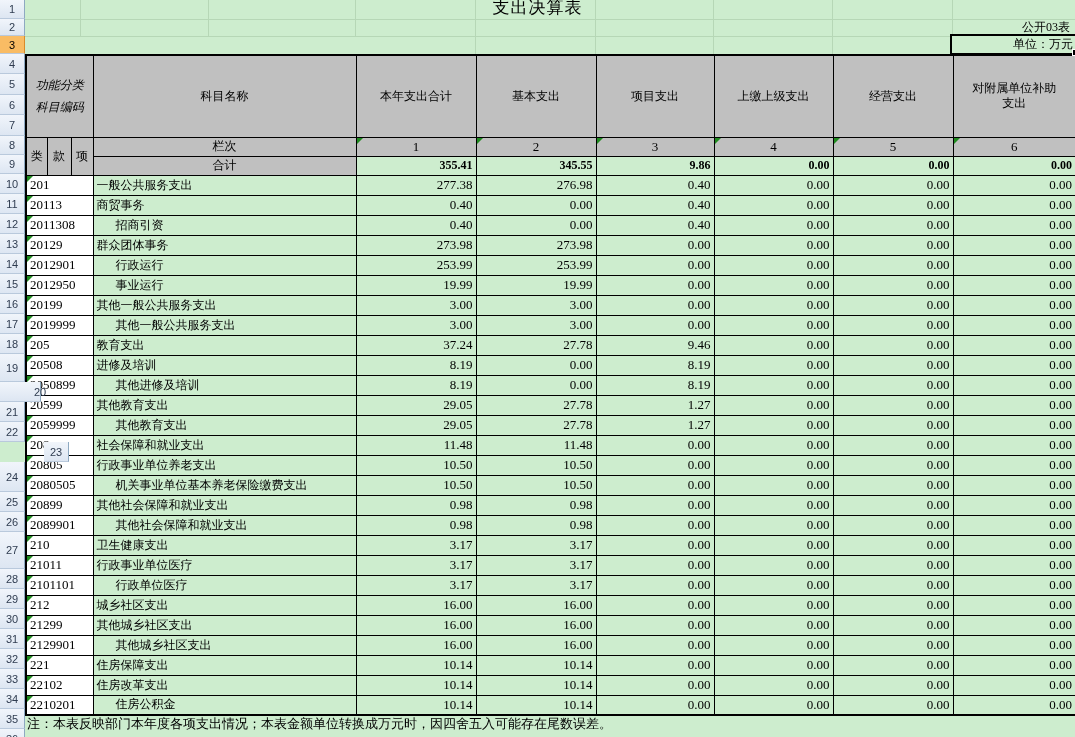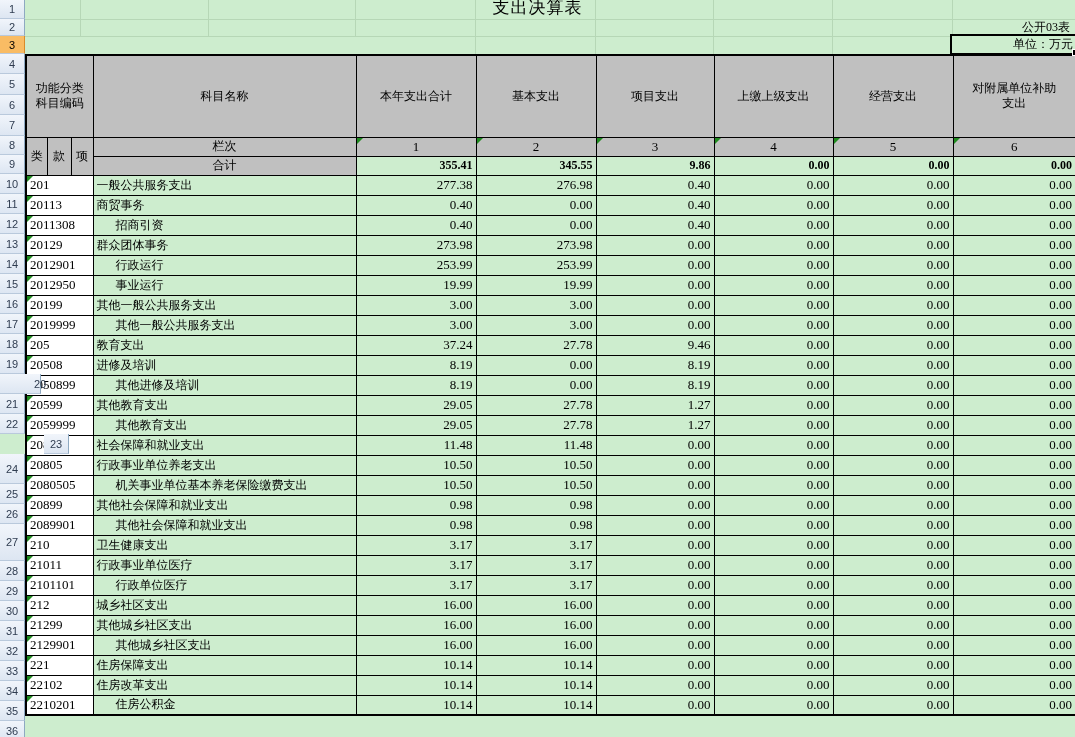--- a/index.html
+++ b/index.html
@@ -48,21 +48,21 @@
     position:absolute;left:25px;top:54px;z-index:3;
     width:1050px;height:660px;
     border-collapse:collapse;table-layout:fixed;
     border:2px solid #000;
   }
   table.grid th,table.grid td{
     border:1px solid #000;box-sizing:border-box;
     padding:0 3px;overflow:hidden;white-space:nowrap;
   }
   .th{background:#C0C0C0;font-weight:normal;font-size:12px;text-align:center;vertical-align:middle;white-space:normal;}
-  .wrap52{width:52px;margin:12px auto;line-height:15px;white-space:normal;}
+  .wrap52{width:52px;margin:12px auto;line-height:22px;white-space:normal;font-style:italic;}
   .wrap88{width:88px;margin:0 auto;line-height:15px;white-space:normal;}
   tr.r-head{height:82px;}
   tr.r-sub{height:19px;}
   tr.r-total{height:19px;padding-left:13px;}
   tr.r-data{height:20px;}
   td.cnum{background:#C0C0C0;font-size:13px;text-align:center;position:relative;}
   td.val{background:#CDEDCE;text-align:right;font-size:13px;padding-right:4px;}
   td.total-val{font-weight:bold;font-size:12px;}
   td.code{background:#ffffff;text-align:left;font-size:13px;position:relative;padding-left:2px;}
   td.name{background:#CDEDCE;text-align:left;font-size:12px;padding-left:3px;}
@@ -92,21 +92,21 @@
       <div class="gcell" style="height: 19px;">9</div>
       <div class="gcell" style="height: 20px;">10</div>
       <div class="gcell" style="height: 20px;">11</div>
       <div class="gcell" style="height: 20px;">12</div>
       <div class="gcell" style="height: 20px;">13</div>
       <div class="gcell" style="height: 20px;">14</div>
       <div class="gcell" style="height: 20px;">15</div>
       <div class="gcell" style="height: 20px;">16</div>
       <div class="gcell" style="height: 20px;">17</div>
       <div class="gcell" style="height: 20px;">18</div>
-      <div class="gcell" style="height: 20px;">19</div>
+      <div class="gcell" style="height: 28px;">19</div>
       <div class="gcell" style="height: 20px; padding-left: 40px;">20</div>
       <div class="gcell" style="height: 20px;">21</div>
       <div class="gcell" style="height: 20px;">22</div>
       <div class="gcell" style="height: 20px; margin-left: 44px;">23</div>
       <div class="gcell" style="height: 30px;">24</div>
       <div class="gcell" style="height: 20px;">25</div>
       <div class="gcell" style="height: 20px;">26</div>
       <div class="gcell" style="height: 37px;">27</div>
       <div class="gcell" style="height: 20px;">28</div>
       <div class="gcell" style="height: 20px;">29</div>
@@ -470,14 +470,15 @@
           <td class="val">10.14</td>
           <td class="val">10.14</td>
           <td class="val">0.00</td>
           <td class="val">0.00</td>
           <td class="val">0.00</td>
           <td class="val">0.00</td>
         </tr>
       </tbody>
   </table>
 
+  <div class="note">注：本表反映部门本年度各项支出情况；本表金额单位转换成万元时，因四舍五入可能存在尾数误差。</div>
 
 </div>
 
 </body></html>

